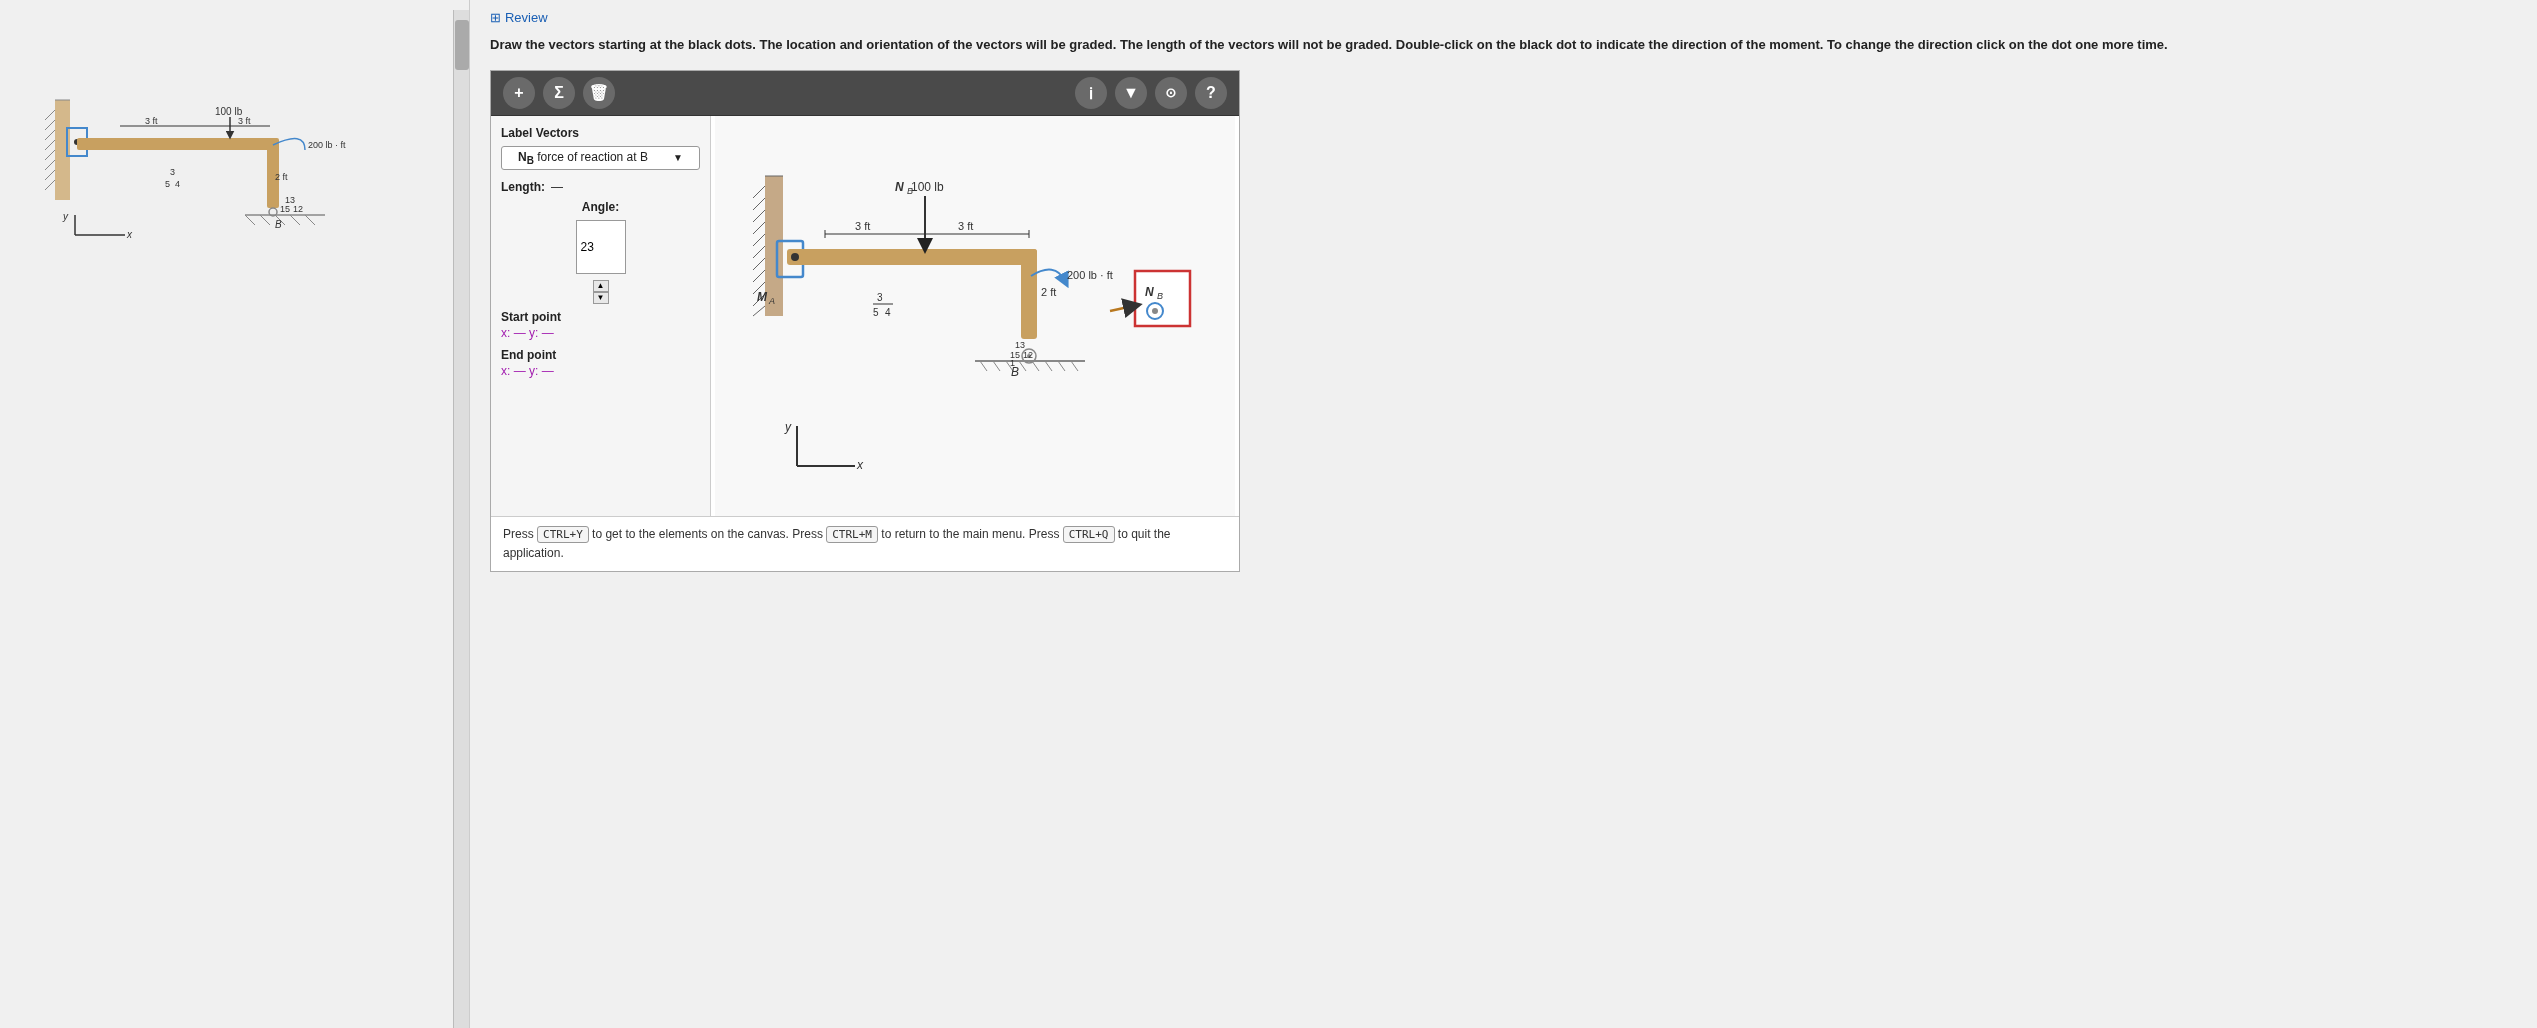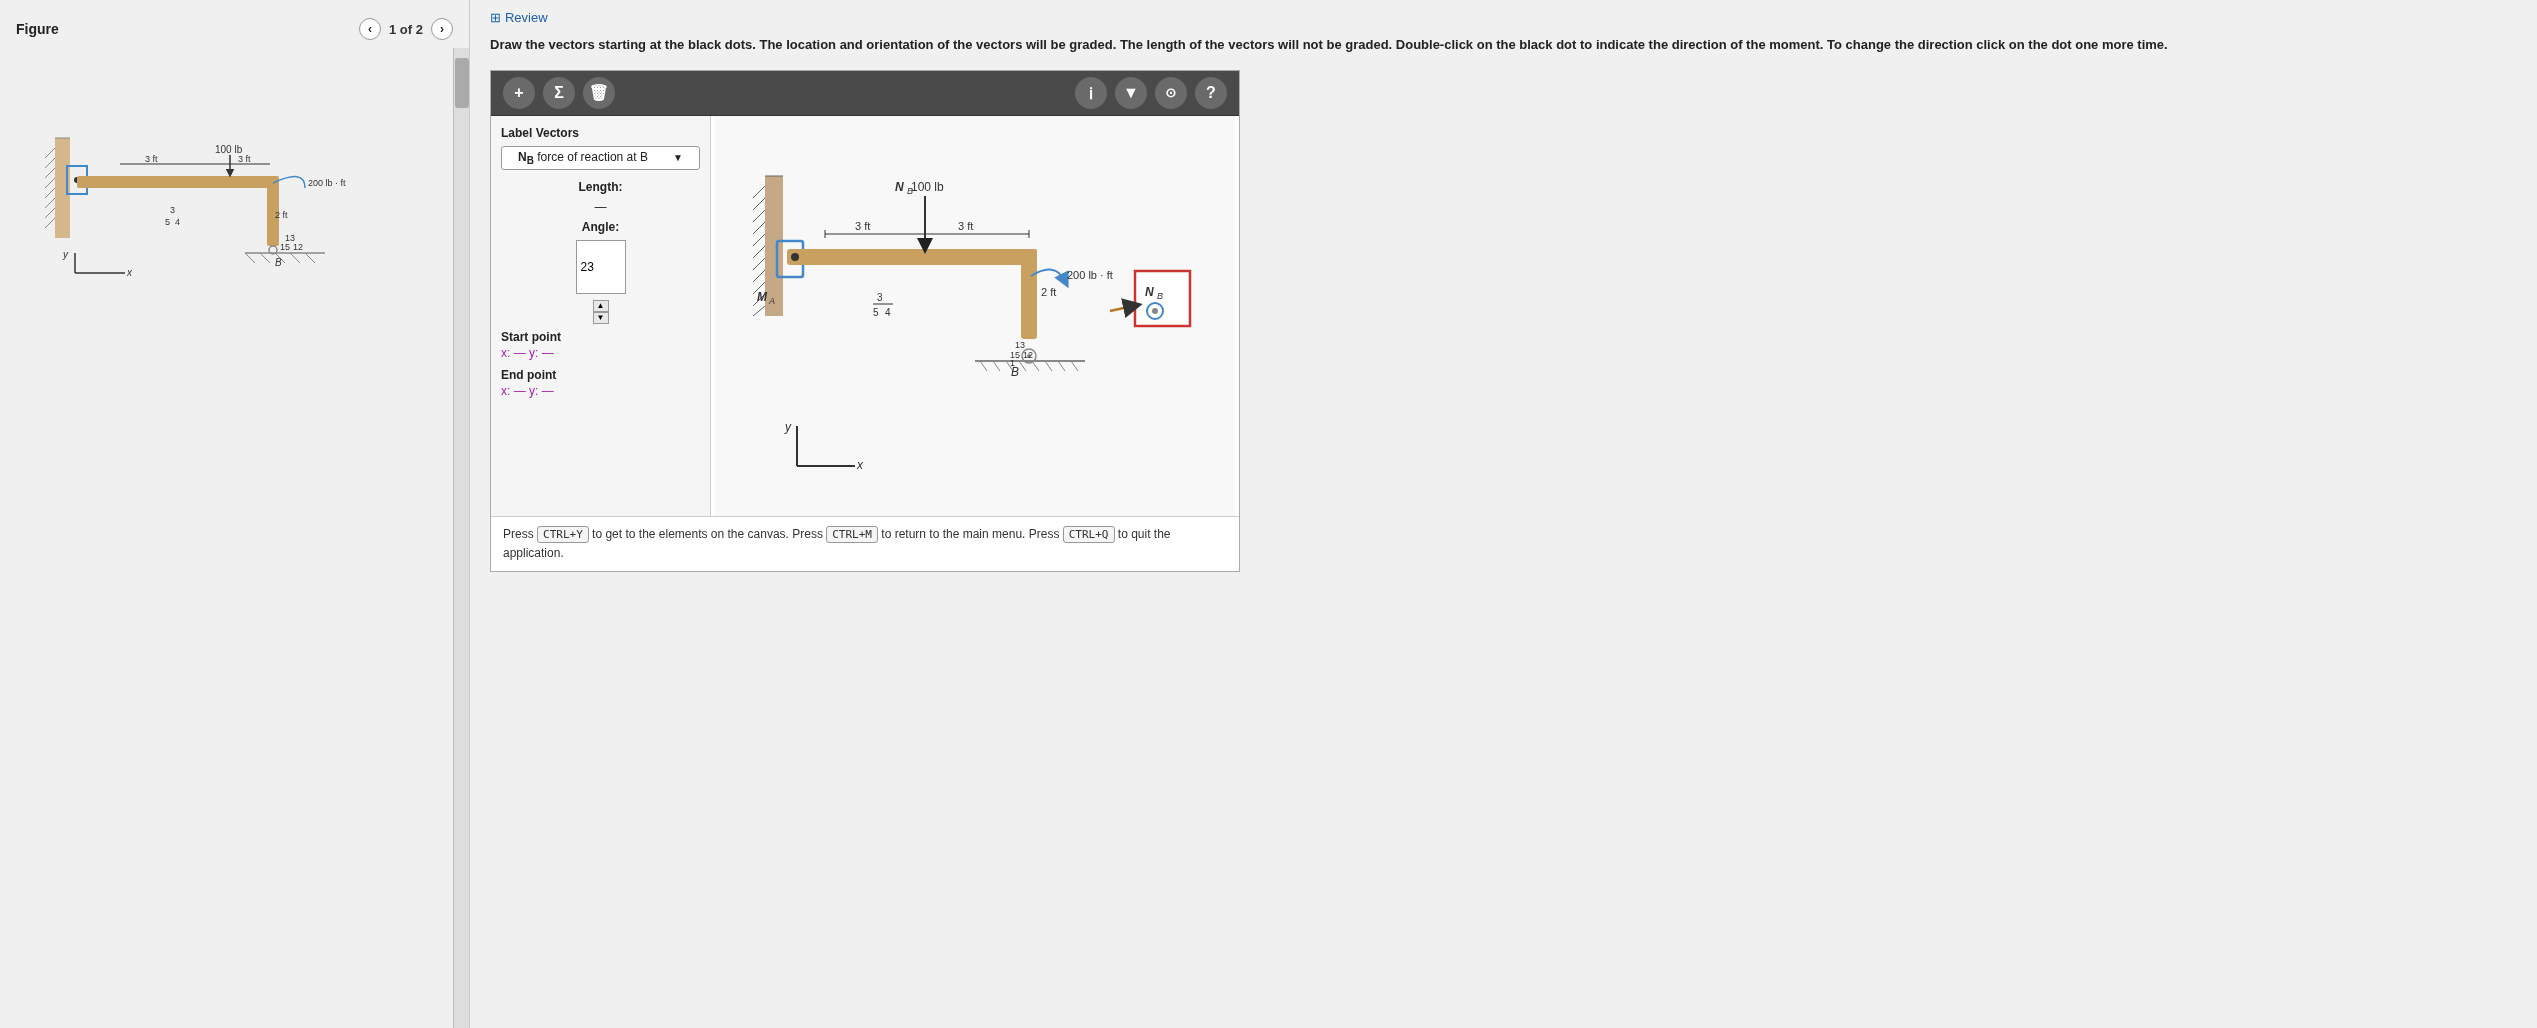--- a/index.html
+++ b/index.html
@@ -166,21 +166,20 @@
     }
     .vector-dropdown .arrow {
       margin-left: auto;
       font-size: 10px;
     }
     .info-row {
       margin-bottom: 6px;
       display: flex;
       align-items: center;
       gap: 6px;
-      flex-direction: column;
     }
     .info-label {
       font-weight: bold;
       font-size: 12px;
     }
     .angle-input-row {
       display: flex;
       align-items: center;
       gap: 6px;
       margin-bottom: 6px;
@@ -253,28 +252,20 @@
     .math-var {
       font-style: italic;
     }
   </style>
 </head>
 <body>
 
 <div class="page-container">
 
   <div class="left-panel">
-    <div class="figure-header">
-      <span>Figure</span>
-      <div class="figure-nav">
-        <div class="nav-arrow">‹</div>
-        <span class="figure-page-label">1 of 2</span>
-        <div class="nav-arrow">›</div>
-      </div>
-    </div>
 
     <div style="position: relative; flex: 1; overflow: hidden;">
       <div class="figure-image-area">
 
         <svg width="380" height="220" viewBox="0 0 380 220">
 
           <rect x="10" y="80" width="15" height="100" fill="#c8a060" opacity="0.7"></rect>
 
           <line x1="10" y1="80" x2="25" y2="80" stroke="#888" stroke-width="1"></line>
           <line x1="10" y1="90" x2="0" y2="100" stroke="#888" stroke-width="1"></line>

